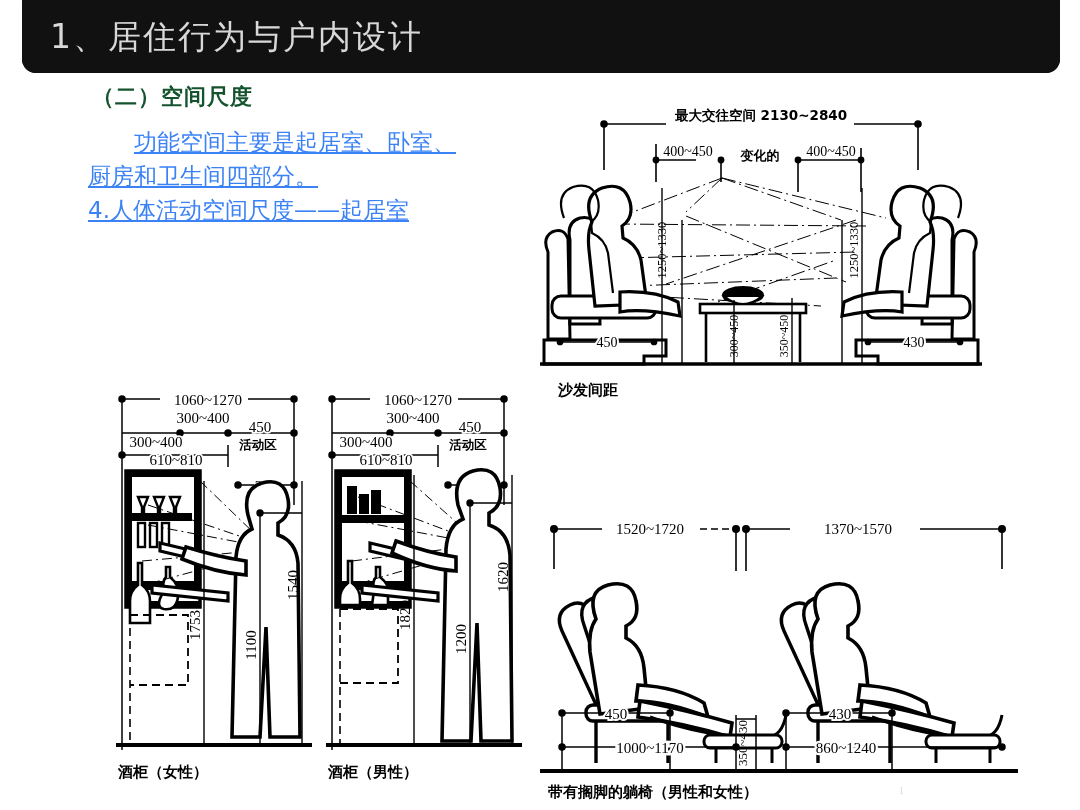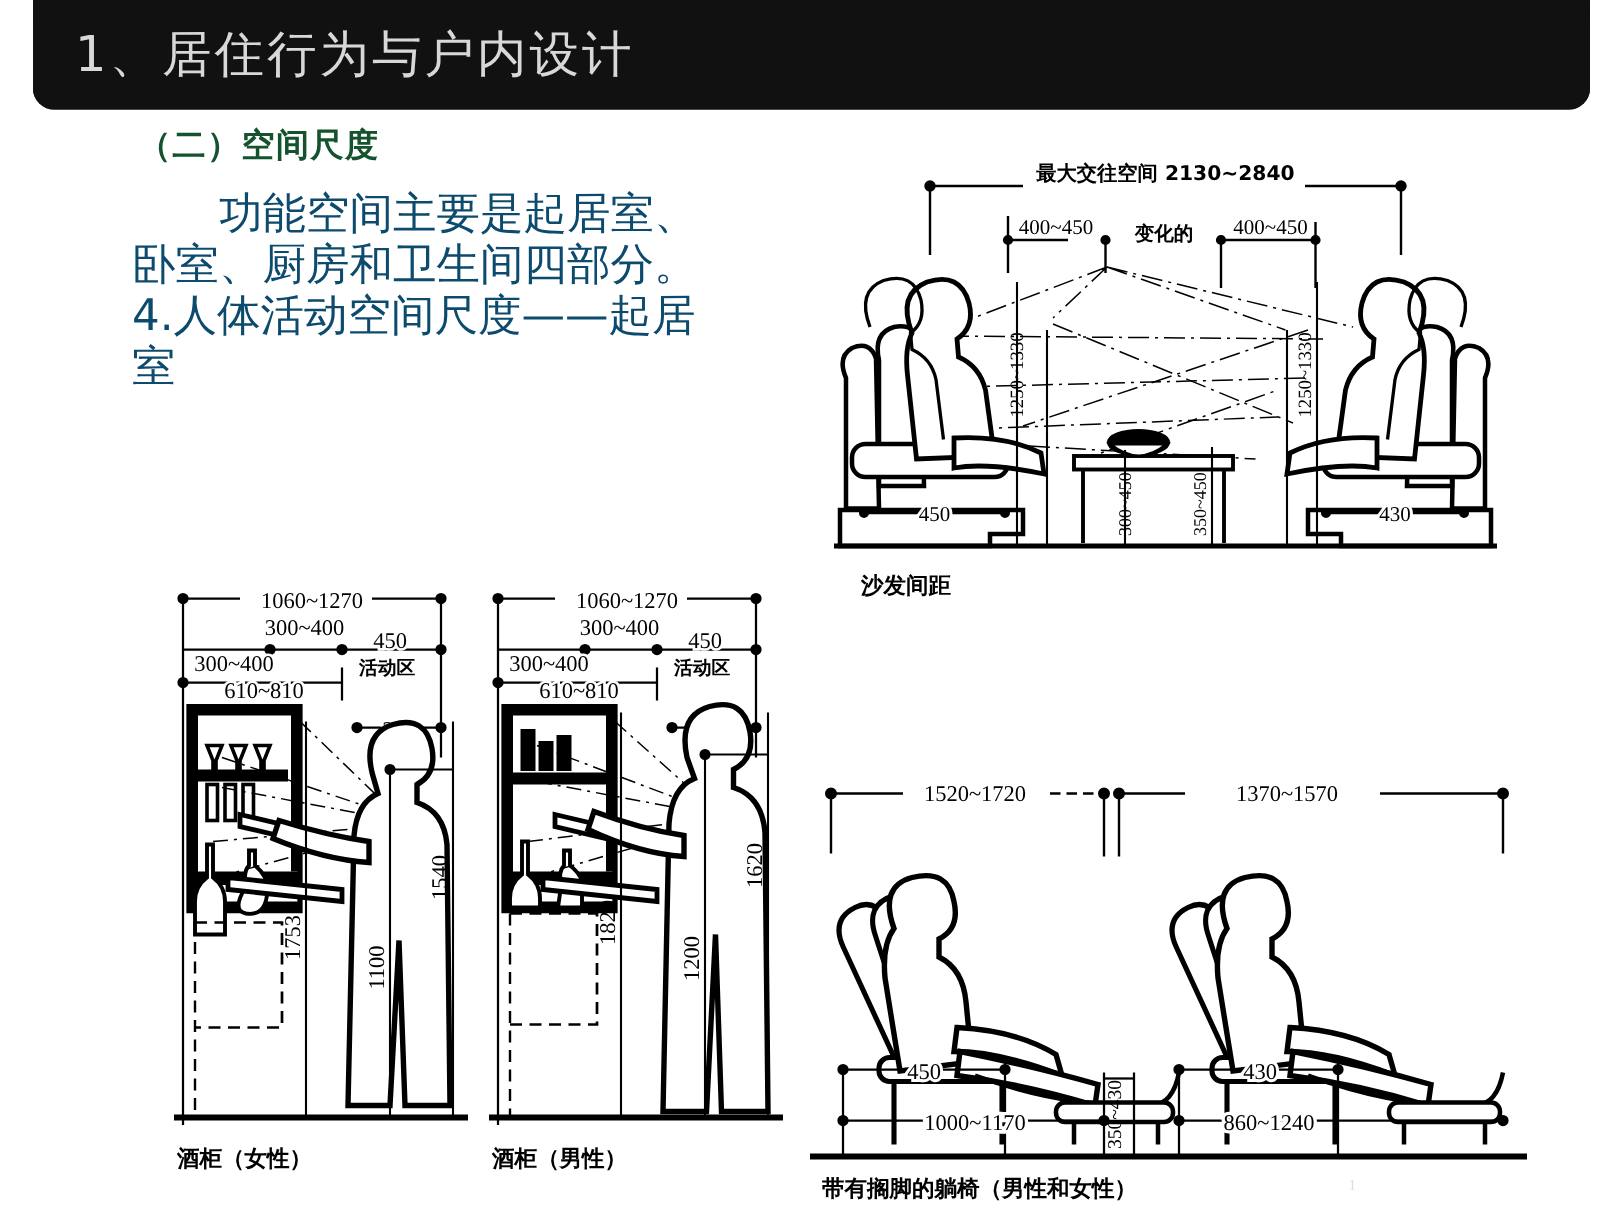--- a/index.html
+++ b/index.html
@@ -30,30 +30,31 @@
   }
 
   
   .section-head{
     position:absolute;left:92px;top:82px;
     color:#14532d;font-weight:bold;font-size:22px;letter-spacing:1px;
     font-family:"DejaVu Sans","Liberation Sans",sans-serif;
   }
   .body-text{
     position:absolute;left:88px;top:125px;width:380px;
-    color:#0c4a6e;font-size:29px;line-height:34px;
+    color:#3b82f6;font-size:23px;line-height:34px;
     font-family:"DejaVu Sans","Liberation Sans",sans-serif;
+    text-decoration:underline;
   }
   .body-text p{margin:0;}
   .indent{display:inline-block;width:2em;}
 
   
   .fig{position:absolute;}
   .fig svg{display:block;}
-  #fig-sofa{left:552px;top:100px;width:500px;height:320px;}
+  #fig-sofa{left:536px;top:100px;width:500px;height:320px;}
   #fig-cab-f{left:108px;top:385px;width:212px;height:420px;}
   #fig-cab-m{left:318px;top:385px;width:212px;height:420px;}
   #fig-recliner{left:540px;top:505px;width:480px;height:320px;}
 
   .pagenum{
     position:absolute;right:48px;bottom:14px;
     font-size:10px;color:#dcdcdc;
     font-family:"Liberation Serif",serif;
   }
   text{font-family:"Liberation Serif","DejaVu Serif",serif;}

